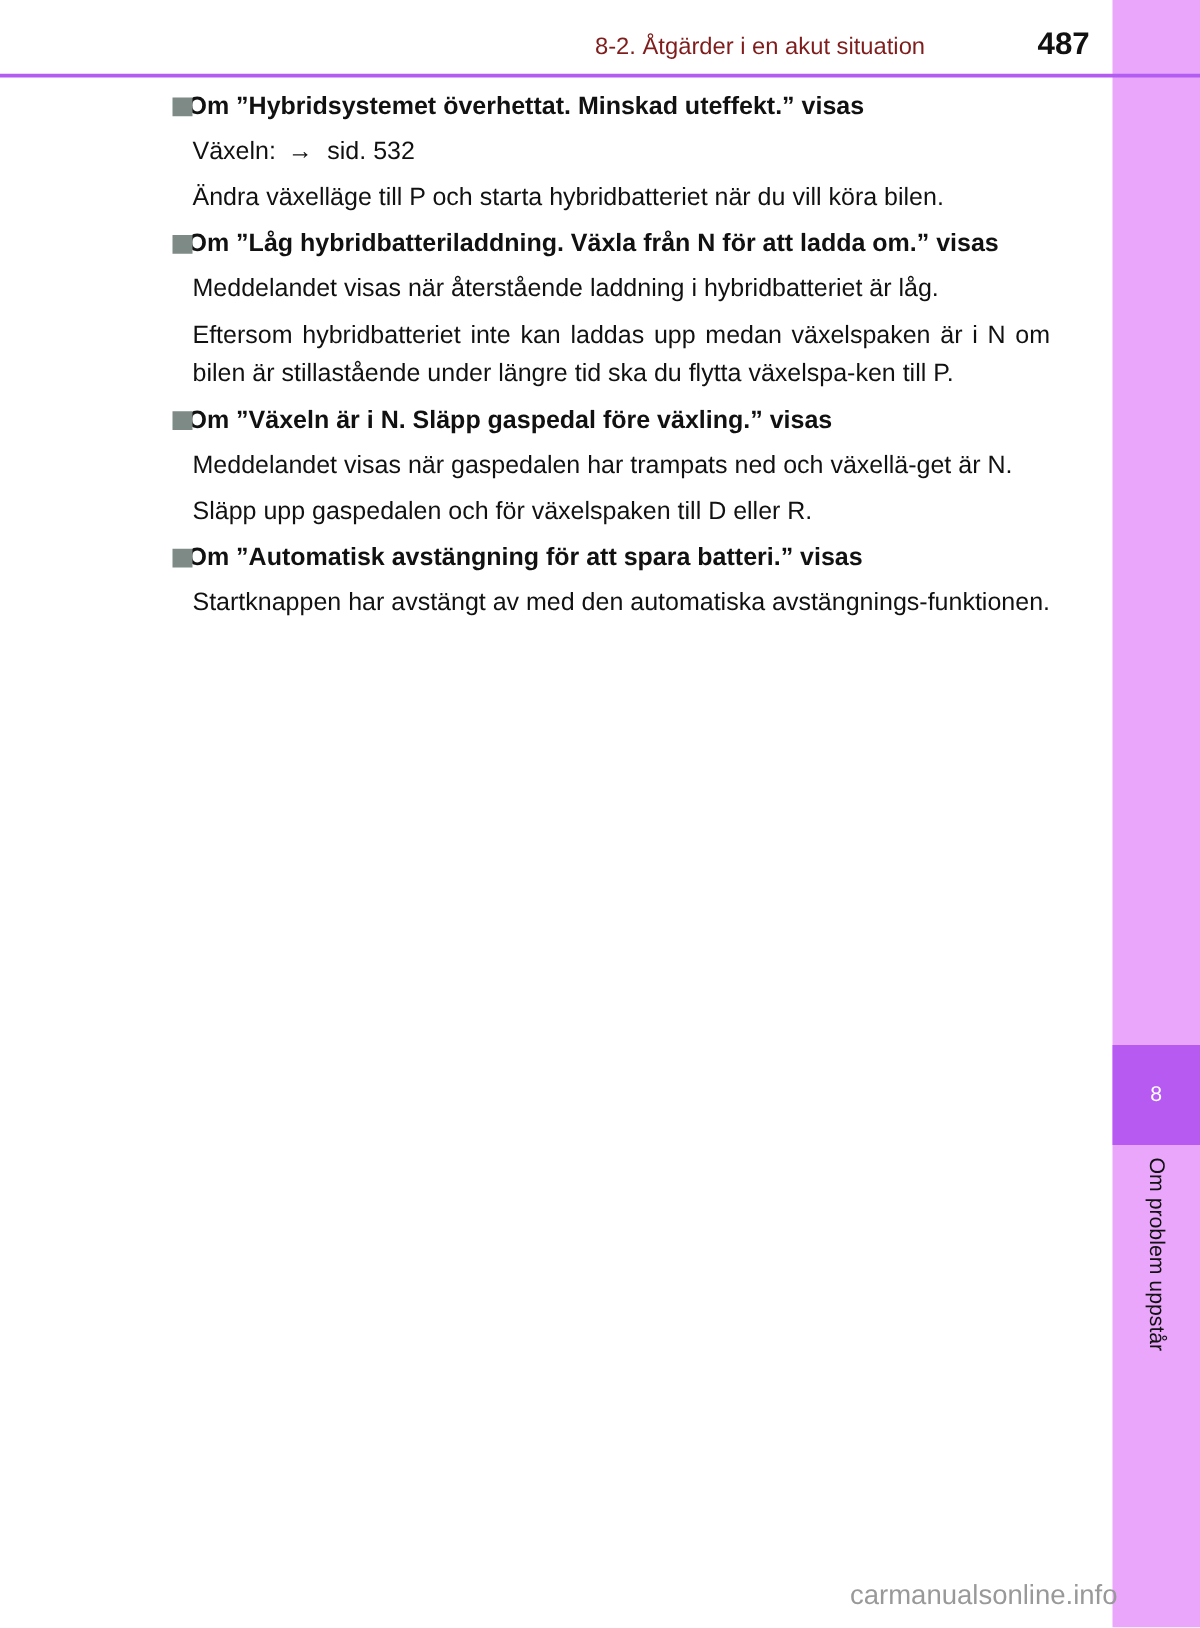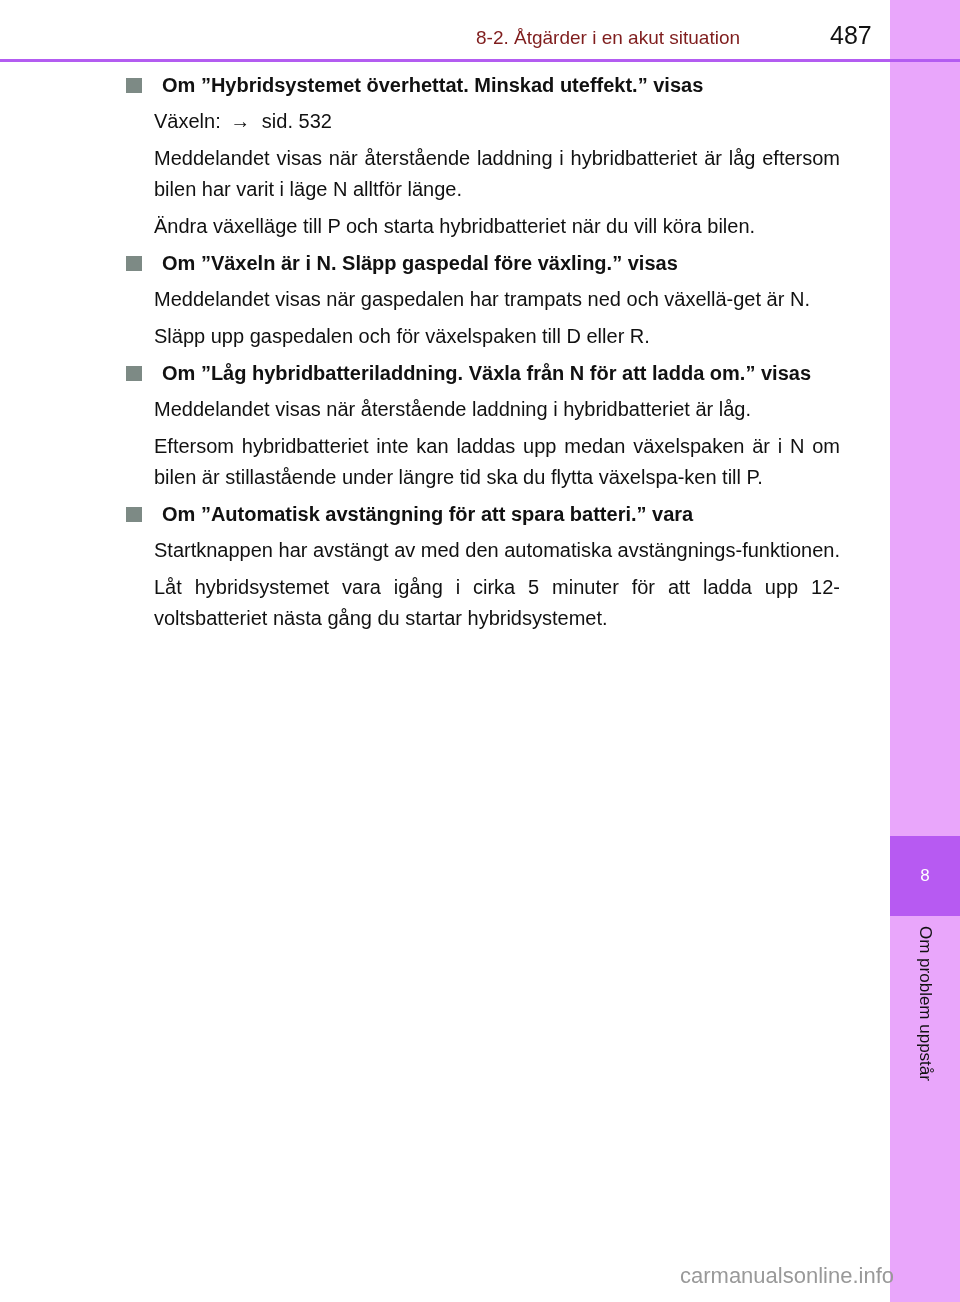--- a/index.html
+++ b/index.html
@@ -66,39 +66,39 @@
       top: 27px;
       font-size: 19px;
       color: #7f1d1d;
       white-space: nowrap;
     }
     .page-number {
       position: absolute;
       left: 830px;
       top: 21px;
       font-size: 25px;
-      font-weight: normal;
+      font-weight: bold;
       color: #111111;
     }
     .content {
       position: absolute;
       left: 126px;
       top: 70px;
       width: 714px;
     }
     .section {
       margin: 0;
     }
     .heading {
       position: relative;
-      padding-left: 36px;
+      padding-left: 12px;
       font-weight: bold;
       font-size: 20px;
       line-height: 30px;
-      margin: 0 0 6px 0;
+      margin: 0 0 6px 12px;
       text-align: justify;
       text-align-last: left;
     }
     .heading .square {
       position: absolute;
       left: 0;
       top: 8px;
       width: 16px;
       height: 15px;
       background: #7d8a85;
@@ -148,46 +148,44 @@
       <span>Om ”Hybridsystemet överhettat. Minskad uteffekt.” visas</span>
     </div>
     <p class="para">
       <span>Växeln:</span>
       <span class="ref-arrow">→</span>
       <span>sid. 532</span>
     </p>
   </div>
 
   <div class="section">
-    <p class="para">Meddelandet visas när återstående laddning i hybridbatteriet är låg eftersom bilen har varit i läge N alltför länge.</p>
     <p class="para">Ändra växelläge till P och starta hybridbatteriet när du vill köra bilen.</p>
+  </div>
+
+  <div class="section">
+    <div class="heading">
+      <span class="square"></span>
+      <span>Om ”Låg hybridbatteriladdning. Växla från N för att ladda om.” visas</span>
+    </div>
+    <p class="para">Meddelandet visas när återstående laddning i hybridbatteriet är låg.</p>
+    <p class="para">Eftersom hybridbatteriet inte kan laddas upp medan växelspaken är i N om bilen är stillastående under längre tid ska du flytta växelspa-ken till P.</p>
   </div>
 
   <div class="section">
     <div class="heading">
       <span class="square"></span>
       <span>Om ”Växeln är i N. Släpp gaspedal före växling.” visas</span>
     </div>
     <p class="para">Meddelandet visas när gaspedalen har trampats ned och växellä-get är N.</p>
     <p class="para">Släpp upp gaspedalen och för växelspaken till D eller R.</p>
   </div>
 
   <div class="section">
     <div class="heading">
       <span class="square"></span>
-      <span>Om ”Låg hybridbatteriladdning. Växla från N för att ladda om.” visas</span>
-    </div>
-    <p class="para">Meddelandet visas när återstående laddning i hybridbatteriet är låg.</p>
-    <p class="para">Eftersom hybridbatteriet inte kan laddas upp medan växelspaken är i N om bilen är stillastående under längre tid ska du flytta växelspa-ken till P.</p>
-  </div>
-
-  <div class="section">
-    <div class="heading">
-      <span class="square"></span>
-      <span>Om ”Automatisk avstängning för att spara batteri.” vara</span>
+      <span>Om ”Automatisk avstängning för att spara batteri.” visas</span>
     </div>
     <p class="para">Startknappen har avstängt av med den automatiska avstängnings-funktionen.</p>
-    <p class="para">Låt hybridsystemet vara igång i cirka 5 minuter för att ladda upp 12-voltsbatteriet nästa gång du startar hybridsystemet.</p>
   </div>
 
 </div>
 
 <div class="watermark">carmanualsonline.info</div>
 
 </body></html>

